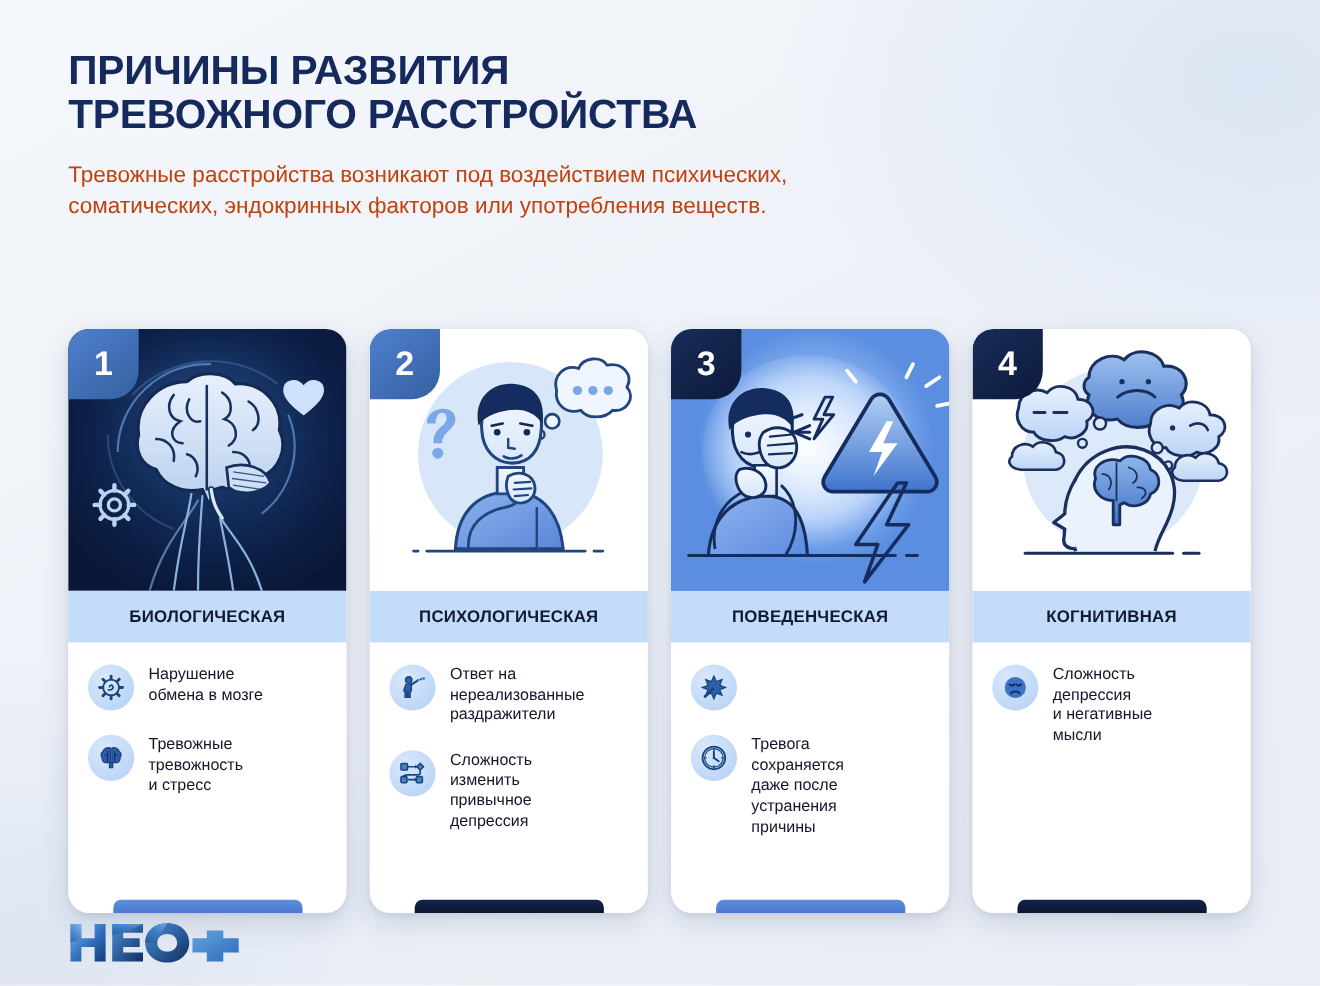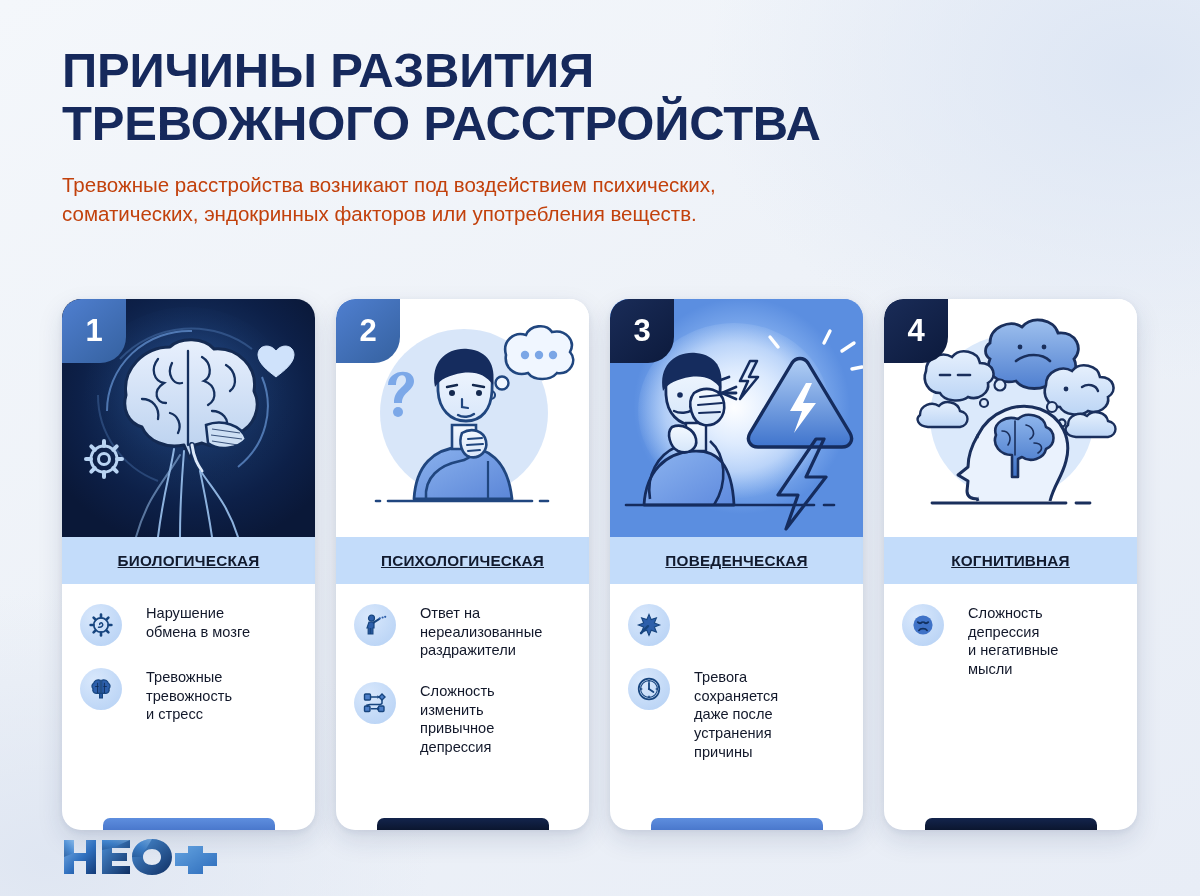--- a/index.html
+++ b/index.html
@@ -26,21 +26,21 @@
   }
 
   
   .header {
     position: absolute;
     left: 62px;
     top: 44px;
     width: 1090px;
   }
   .title {
-    font-size: 49px;
+    font-size: 37px;
     line-height: 1.08;
     font-weight: 700;
     color: #16295c;
     letter-spacing: -0.2px;
     text-transform: uppercase;
     white-space: pre-line;
     text-shadow: 0 1px 0 rgba(255,255,255,0.6);
   }
   .subtitle {
     margin-top: 20px;
@@ -128,34 +128,33 @@
     justify-content: center;
     flex: 0 0 auto;
   }
   .card-label span {
     font-size: 15.3px;
     font-weight: 700;
     color: #111a2e;
     text-transform: uppercase;
     letter-spacing: 0.2px;
     white-space: nowrap;
-    text-decoration: underline;
   }
 
   
   .card-body {
     flex: 1;
     padding: 19px 16px 0 18px;
     position: relative;
   }
 
   .item {
     display: flex;
     align-items: flex-start;
-    gap: 24px;
+    gap: 13px;
     margin-bottom: 21px;
   }
   .item-icon {
     flex: 0 0 auto;
     width: 42px;
     height: 42px;
     border-radius: 50%;
     background: radial-gradient(circle at 35% 30%, #d9e8fc 0%, #c2d9f7 60%, #b4d0f4 100%);
     display: flex;
     align-items: center;

